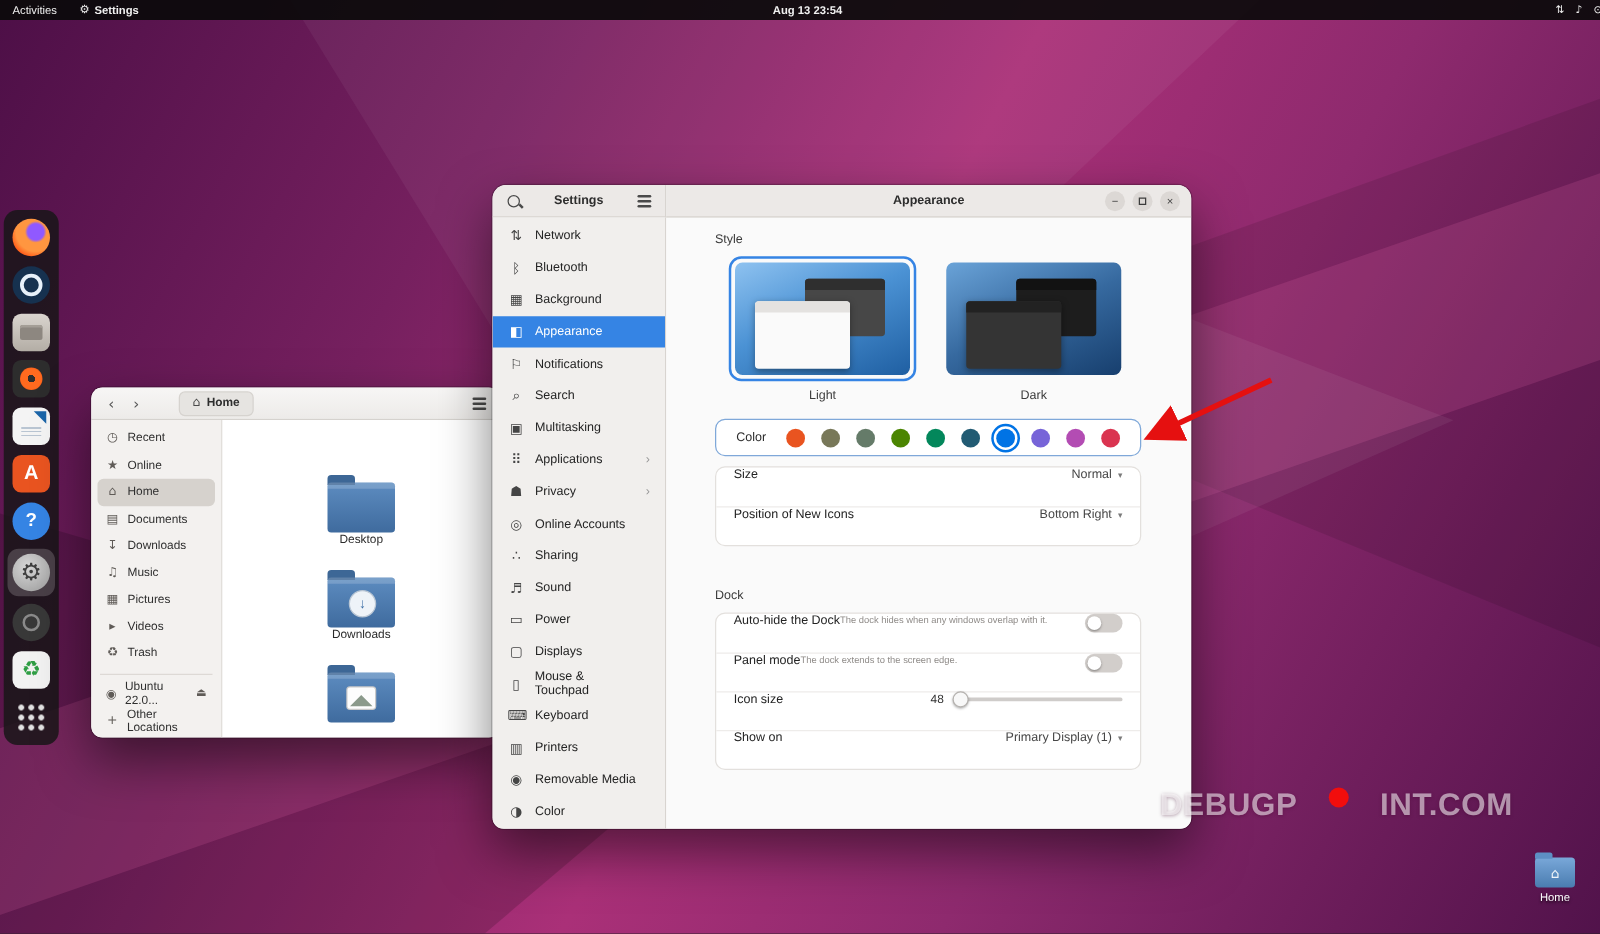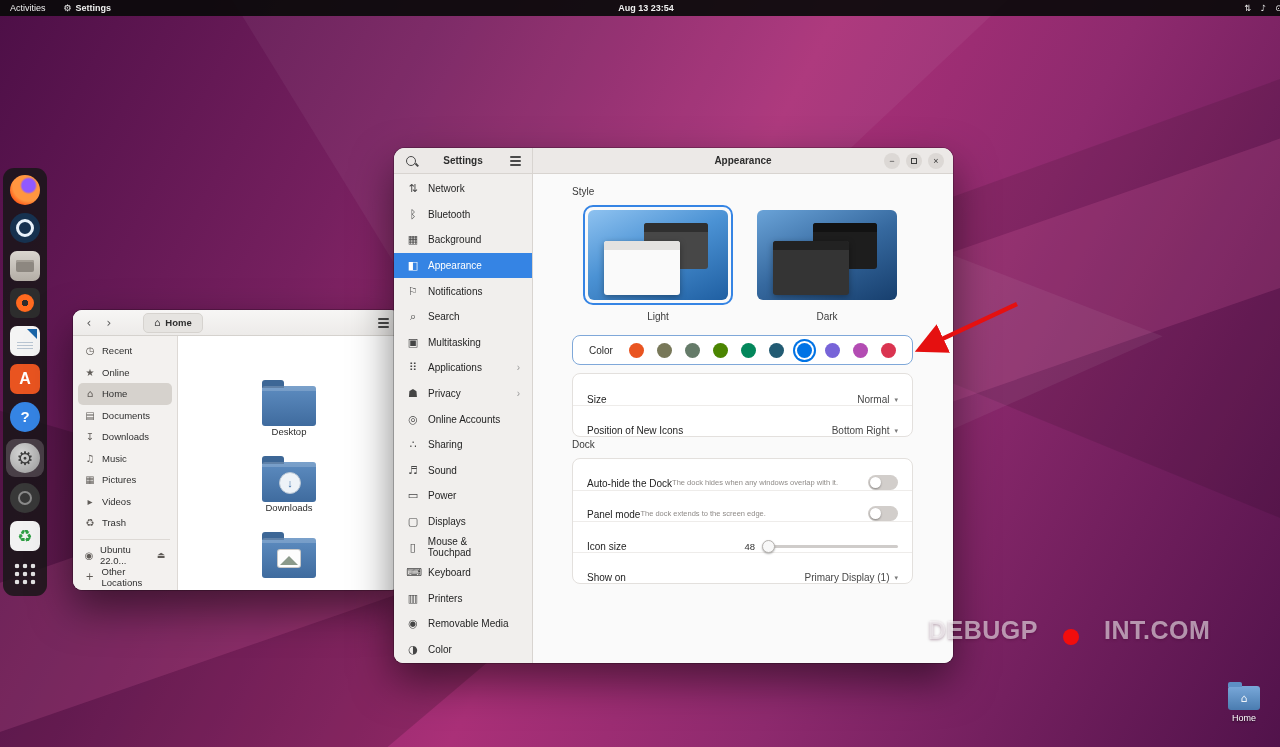--- a/index.html
+++ b/index.html
@@ -125,42 +125,42 @@
   .dark .fwin2{background:#343434;} .dark .fwin2 .th{background:#222;}
   .card-labels{display:flex;justify-content:center;gap:19px;margin-top:6px;}
   .card-labels span{width:150px;text-align:center;font-size:10px;color:#3c3c3c;}
   .colorbox{margin-top:13px;height:30px;border:1px solid #7fa8d9;border-radius:8px;background:#fff;
             display:flex;align-items:center;padding:0 16px;box-sizing:border-box;}
   .colorbox .clabel{font-size:10px;color:#2b2b2b;}
   .swatches{margin-left:auto;display:flex;align-items:center;gap:13px;}
   .swatch{width:15px;height:15px;border-radius:50%;background:currentColor;}
   .swatch[data-selected="true"]{box-shadow:0 0 0 2px #fff,0 0 0 4px currentColor;}
   .gcard{margin-top:8px;background:#fff;border:1px solid #e3e0dd;border-radius:8px;}
-  .crow{height:31px;display:flex;align-items:flex-end;padding:0 14px;box-sizing:border-box;}
+  .crow{height:31px;display:flex;align-items:flex-start;padding:0 14px;box-sizing:border-box;}
   .crow + .crow{border-top:1px solid #eeecea;}
   .crow .lbl{font-size:10px;color:#232323;}
   .lblcol{display:flex;flex-direction:row;justify-content:center;line-height:1.25;}
   .sub{font-size:7.5px;color:#8f8b88;}
   .rightside{margin-left:auto;display:flex;align-items:center;gap:5px;}
   .val{font-size:10px;color:#474747;}
   .chevd{font-size:7px;color:#7a7a7a;}
   .toggle{width:30px;height:15px;border-radius:8px;background:#d2cecb;position:relative;}
   .toggle::after{content:"";position:absolute;width:11px;height:11px;border-radius:50%;background:#fff;top:2px;left:2px;
                  box-shadow:0 1px 2px rgba(0,0,0,.35);}
   .toggle[data-on="true"]{background:#3584e4;}
   .toggle[data-on="true"]::after{left:auto;right:2px;}
   .slider{width:130px;height:3px;border-radius:2px;background:#cfccca;position:relative;margin-left:8px;}
   .sfill{height:3px;border-radius:2px;background:#3584e4;position:relative;}
   .sfill::after{content:"";position:absolute;right:-7px;top:-5px;width:13px;height:13px;border-radius:50%;background:#f8f8f8;
                 border:1px solid #b5b2af;box-shadow:0 1px 2px rgba(0,0,0,.3);box-sizing:border-box;}
   .slival{font-size:9.5px;color:#333;}
 
   
   .arrow-svg{position:absolute;left:895px;top:288px;z-index:30;pointer-events:none;}
-  .watermark{position:absolute;left:928px;top:616px;z-index:40;display:flex;align-items:flex-end;
+  .watermark{position:absolute;left:928px;top:630px;z-index:40;display:flex;align-items:flex-start;
              font-size:25px;font-weight:800;letter-spacing:.5px;color:rgba(255,255,255,.55);
              text-shadow:0 1px 3px rgba(60,0,40,.35);gap:24px;}
   .wm-dot{width:16px;height:16px;border-radius:50%;background:currentColor;margin:0 1px;display:inline-block;}
   .homeicon{position:absolute;left:1222px;top:686px;width:44px;z-index:6;text-align:center;}
   .hfold{width:32px;height:24px;margin:0 auto;border-radius:3px;background:linear-gradient(#79a8d9,#4a7cb0);position:relative;}
   .hfold::before{content:"";position:absolute;top:-4px;left:0;width:14px;height:5px;background:#5d8fc4;border-radius:2px 2px 0 0;}
   .hfold .glyph{position:absolute;inset:0;display:flex;align-items:center;justify-content:center;color:rgba(255,255,255,.9);font-size:11px;}
   .hlabel{font-size:9px;color:#fff;text-shadow:0 1px 2px rgba(0,0,0,.65);margin-top:3px;}
 </style>
 </head>
@@ -523,21 +523,21 @@
           </div>
           <div class="crow">
             <span class="lbl">Position of New Icons</span>
             <span class="rightside">
               <span class="val">Bottom Right</span>
               <span class="chevd glyph">▾</span>
             </span>
           </div>
         </div>
 
-        <div class="sect-title" style="margin-top:2px">Dock</div>
+        <div class="sect-title" style="margin-top:34px">Dock</div>
         <div class="gcard">
           <div class="crow">
             <span class="lblcol">
               <span class="lbl">Auto-hide the Dock</span>
               <span class="sub">The dock hides when any windows overlap with it.</span>
             </span>
             <span class="rightside">
                 <span class="toggle" data-on="false"></span>
               </span>
           </div>

